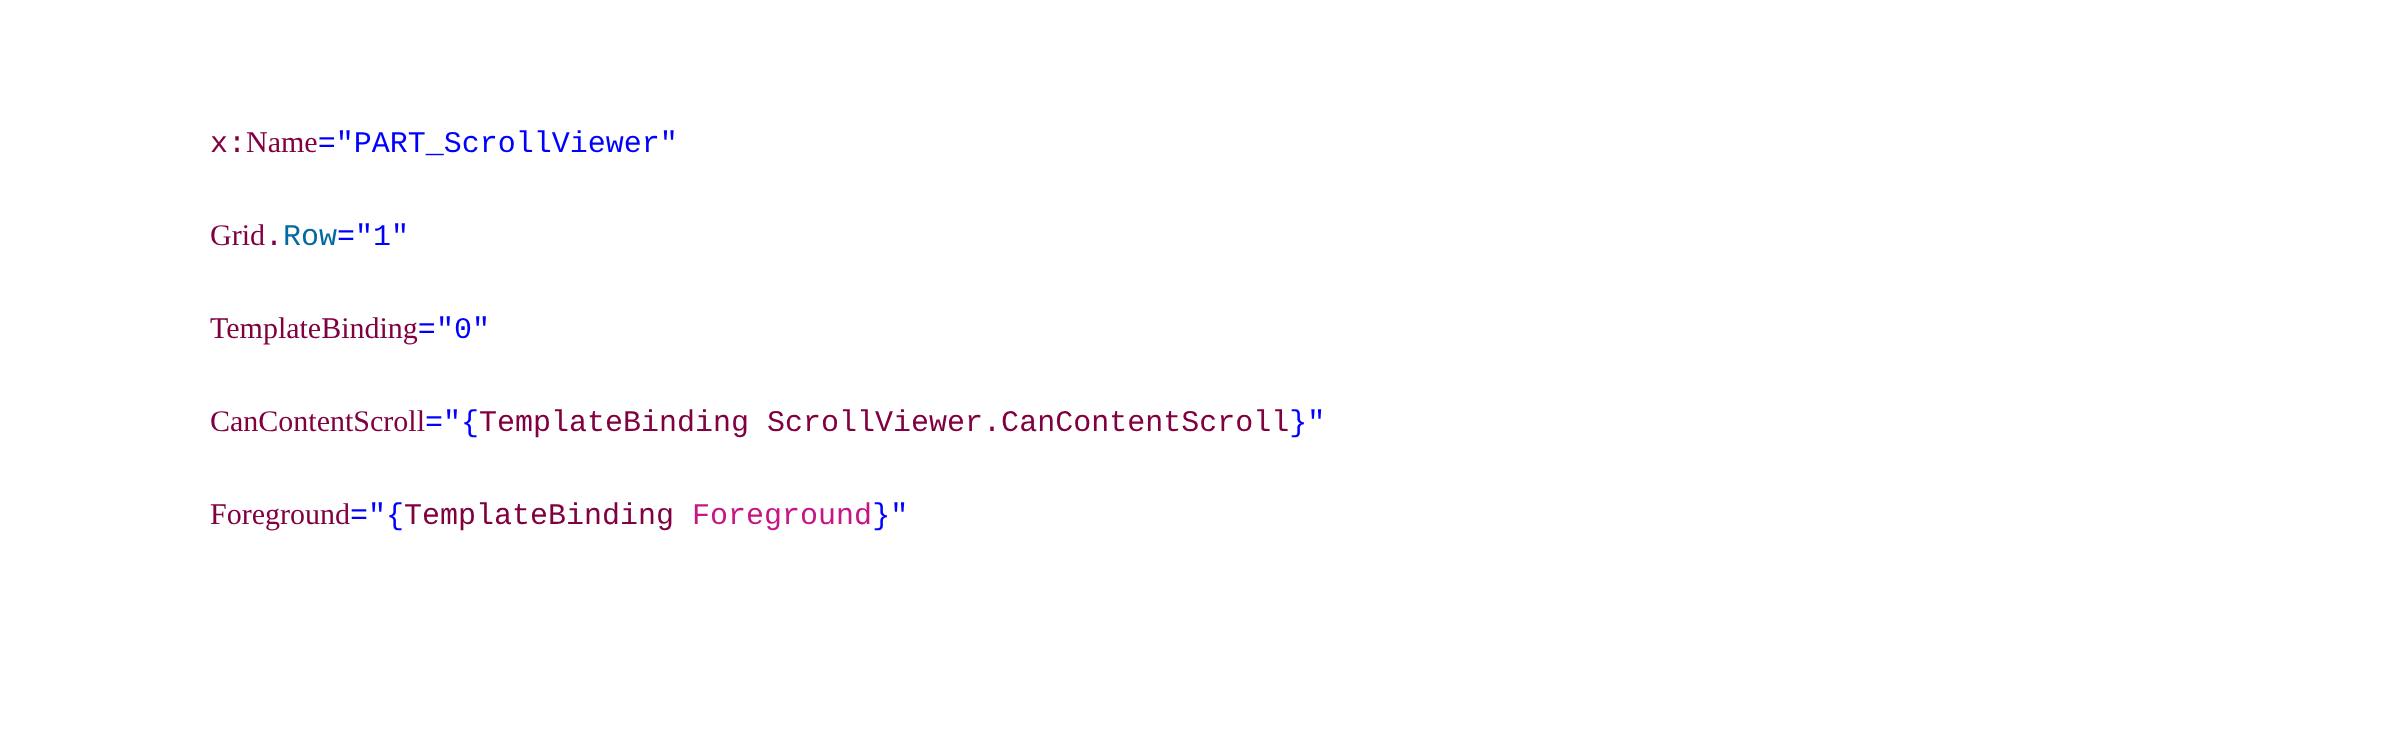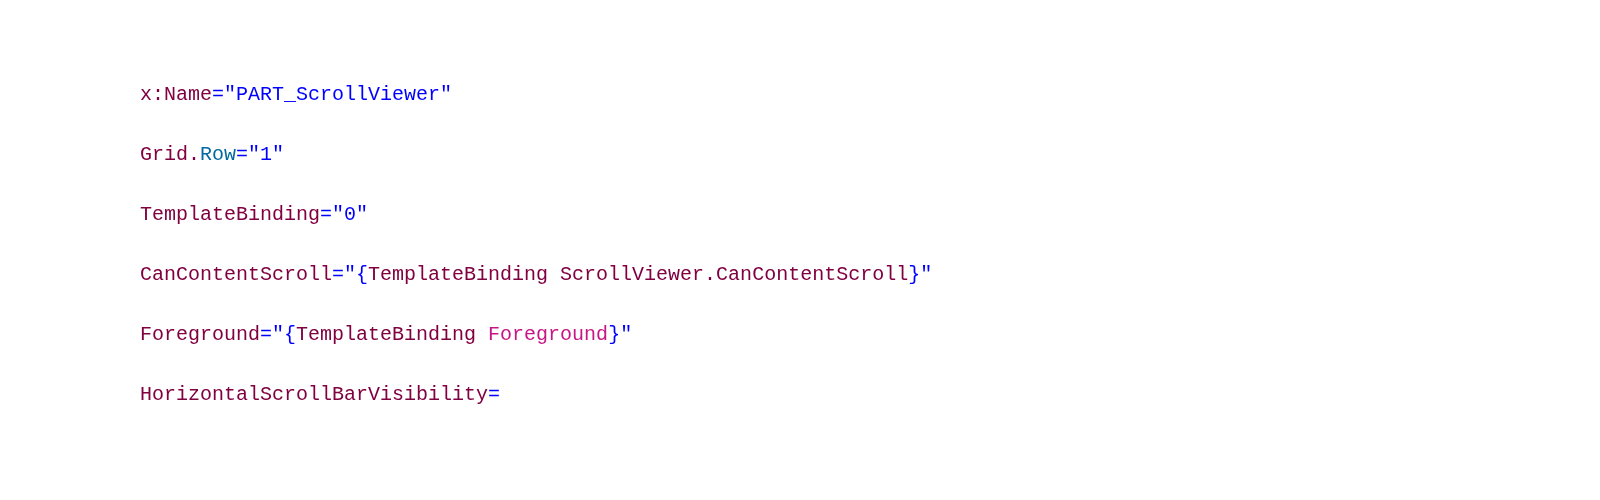--- a/index.html
+++ b/index.html
@@ -15,39 +15,38 @@
       padding: 50px 0 0 85px;
       width: 1600px;
       height: 500px;
       overflow: hidden;
     }
     .code-block {
       white-space: pre;
     }
     .punct { color: #0000ff; }
     .tag { color: #800000; }
-    .attr { color: #800040; }
+    .attr { color: #800040; font-family: Liberation Serif, serif; }
     .attr-ns { color: #800040; }
     .dot { color: #800040; }
     .dotprop { color: #0369a1; }
     .eq { color: #0000ff; }
     .str { color: #0000ff; }
     .extension { color: #800040; text-align: right; }
     .keyword { color: #c71585; }
     .line { display: block; }
     .indent1 { padding-left: 55px; }
   </style>
 </head>
 <body>
 
 <div class="code-block">
 <span class="line indent1"><span class="attr-ns">x</span><span class="attr-ns">:</span><span class="attr">Name</span><span class="eq">=</span><span class="str">"PART_ScrollViewer"</span></span>
 <span class="line indent1"><span class="attr">Grid</span><span class="dot">.</span><span class="dotprop">Row</span><span class="eq">=</span><span class="str">"1"</span></span>
 <span class="line indent1"><span class="attr">TemplateBinding</span><span class="eq">=</span><span class="str">"0"</span></span>
 <span class="line indent1"><span class="attr">CanContentScroll</span><span class="eq">=</span><span class="str">"{</span><span class="extension">TemplateBinding </span><span class="extension">ScrollViewer.CanContentScroll</span><span class="str">}"</span></span>
 <span class="line indent1"><span class="attr">Foreground</span><span class="eq">=</span><span class="str">"{</span><span class="extension">TemplateBinding </span><span class="keyword">Foreground</span><span class="str">}"</span></span>
-<span class="line indent1"><span class="attr">HorizontalScrollBarVisibility</span><span class="eq">=</span></span>
 
 
 
 
 
 </div>
 
 </body></html>

